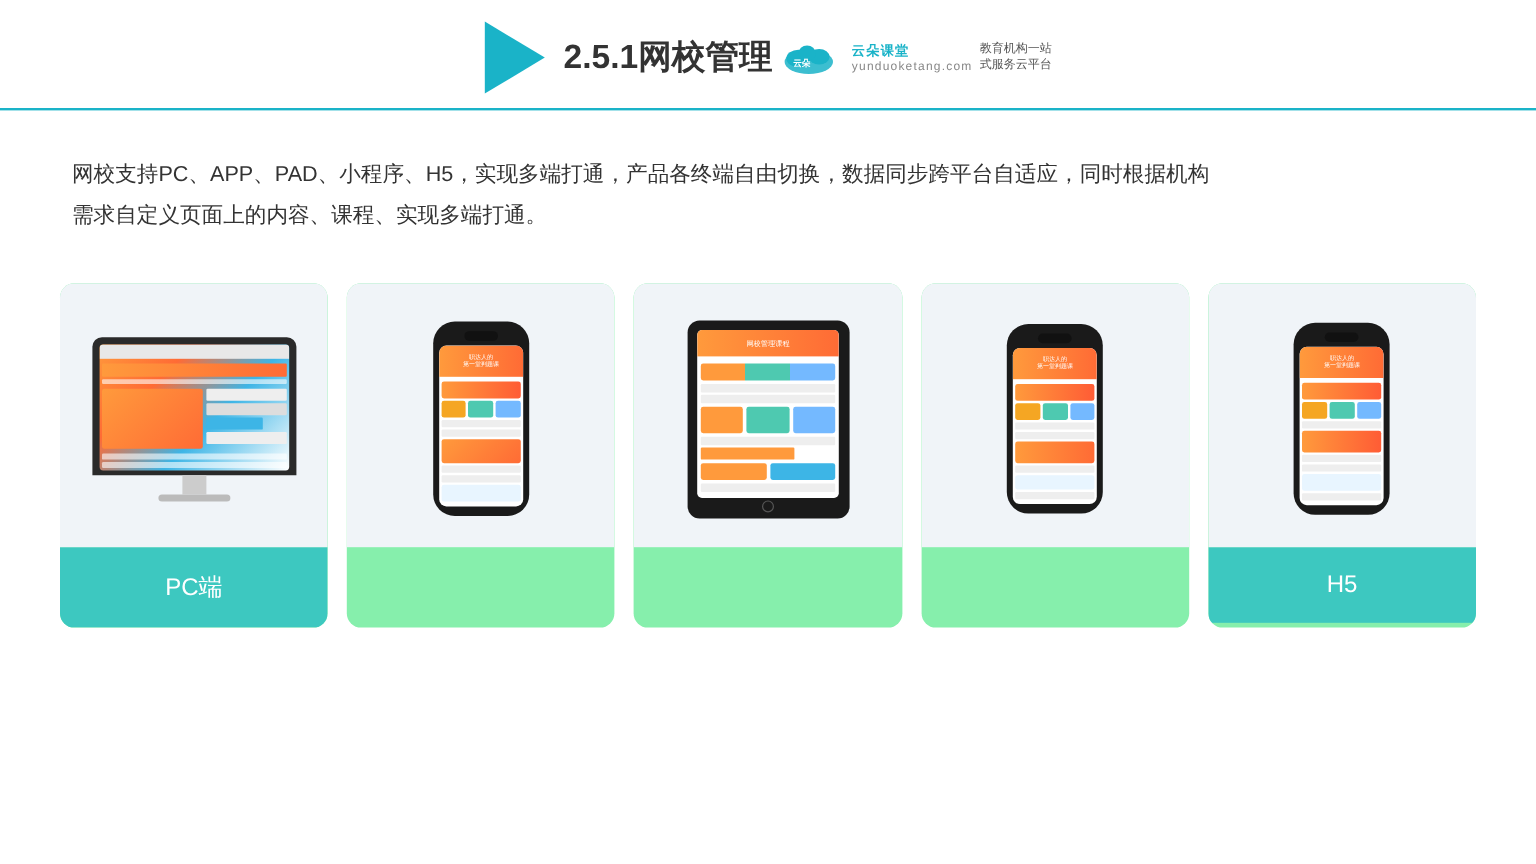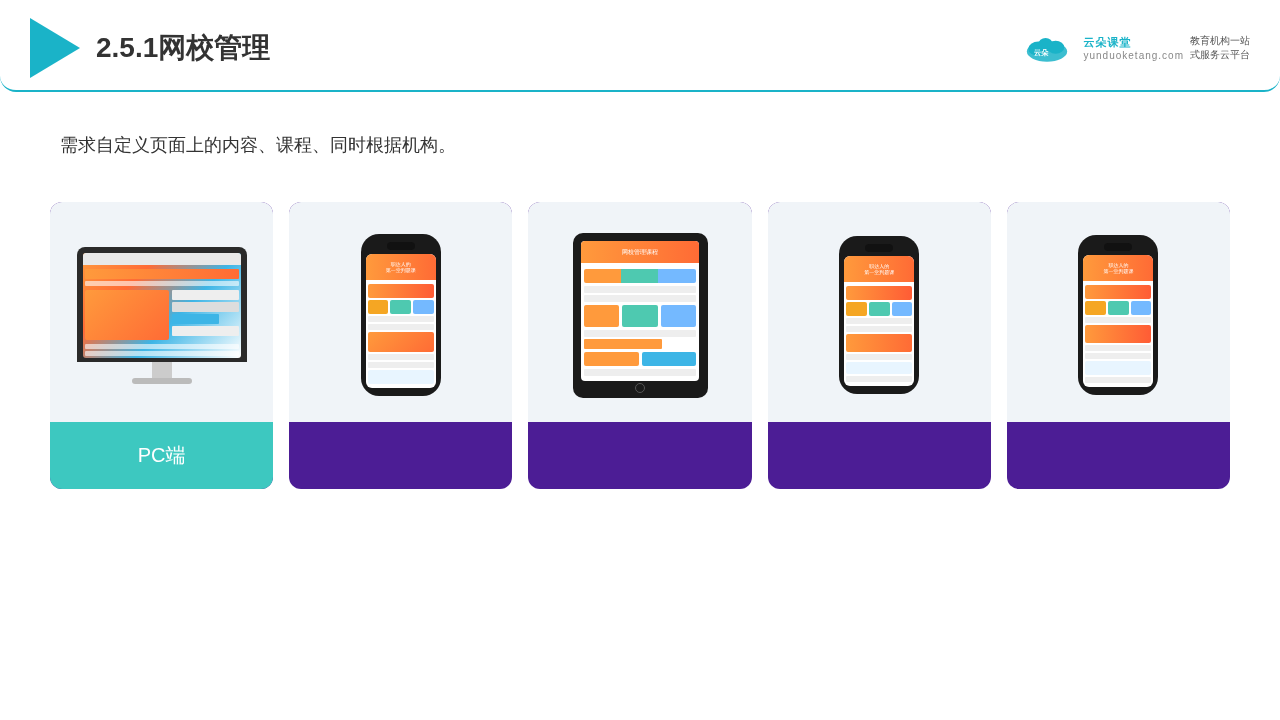--- a/index.html
+++ b/index.html
@@ -9,24 +9,23 @@
       background: #fff;
       font-family: 'Microsoft YaHei', 'PingFang SC', sans-serif;
       overflow: hidden;
       position: relative;
     }
 
     
     .header {
       display: flex;
       align-items: center;
-      justify-content: space-between;
+      justify-content: center;
       padding: 18px 30px 12px 30px;
       border-bottom: 2px solid #1ab3c8;
-      border-radius: 16px;
     }
     .header-left {
       display: flex;
       align-items: center;
       gap: 16px;
     }
     .logo-triangle {
       width: 0;
       height: 0;
       border-top: 30px solid transparent;
@@ -80,21 +79,21 @@
 
     
     .cards-container {
       display: flex;
       gap: 16px;
       padding: 20px 50px 30px 50px;
       justify-content: center;
     }
 
     .card {
-      background: #4c1d95;
+      background: #86efac;
       border-radius: 12px;
       width: 228px;
       display: flex;
       flex-direction: column;
       overflow: hidden;
     }
 
     .card-image-area {
       height: 220px;
       display: flex;
@@ -333,21 +332,22 @@
       <div>
         <div class="logo-text-main">云朵课堂</div>
         <div class="logo-url">yunduoketang.com</div>
       </div>
       <div class="logo-tagline">教育机构一站<br>式服务云平台</div>
     </div>
   </div>
 </div>
 
 <div class="description">
-  <p>需求自定义页面上的内容、课程、同时根据机构。</p>
+  <p>网校支持PC、APP、PAD、小程序、H5，实现多端打通，产品各终端自由切换，数据同步跨平台自适应，同时根据机构</p>
+  <p>需求自定义页面上的内容、课程、实现多端打通。</p>
 </div>
 
 <div class="cards-container">
 
   <div class="card">
     <div class="card-image-area">
       <div class="monitor">
         <div class="monitor-screen-outer">
           <div class="monitor-screen-inner">
             <div class="monitor-screen-content">
@@ -484,15 +484,16 @@
               <div style="height:18px;background:linear-gradient(90deg,#ff9a3c,#ff5c35);border-radius:2px;margin:2px 0;"></div>
               <div class="phone-content-row"></div>
               <div class="phone-content-row"></div>
               <div style="height:14px;background:#e8f5ff;border-radius:2px;margin:2px 0;"></div>
               <div class="phone-content-row"></div>
             </div>
           </div>
         </div>
       </div>
     </div>
+    <div class="card-label">H5</div>
   </div>
 
 </div>
 
 </body></html>

